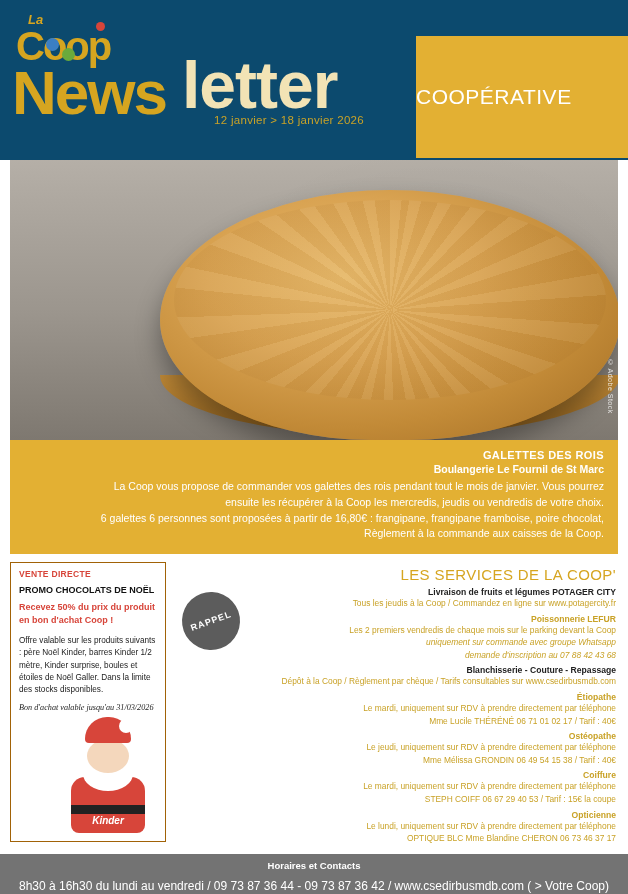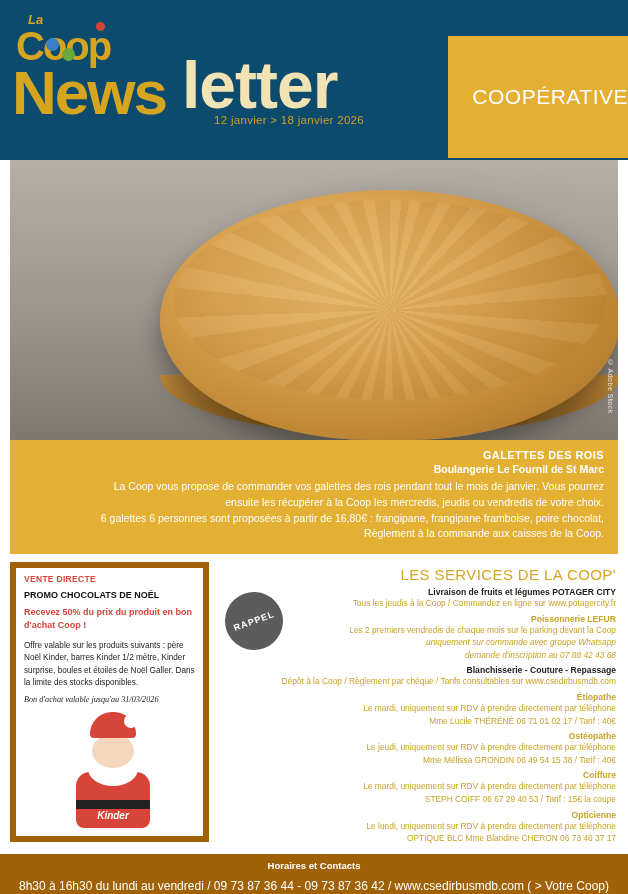--- a/index.html
+++ b/index.html
@@ -85,26 +85,26 @@
     left: 214px;
     top: 114px;
     font-size: 11.5px;
     color: #c9a227;
     letter-spacing: 0.3px;
   }
   .coop-banner {
     position: absolute;
     right: 0;
     top: 36px;
-    width: 180px;
+    width: 212px;
     height: 122px;
     background: #e3b033;
     display: flex;
     align-items: center;
-    justify-content: flex-end;
+    justify-content: flex-start;
   }
   .coop-banner span {
     color: #ffffff;
     font-size: 21px;
     letter-spacing: 0.5px;
   }
 
   
   .hero {
     position: relative;
@@ -194,22 +194,22 @@
   }
 
   
   .cols {
     display: flex;
     margin: 8px 10px 0 10px;
     gap: 8px;
     height: 280px;
   }
   .col-left {
-    width: 199px;
-    border: 6px solid #a16207;
+    width: 156px;
+    border: 1px solid #a16207;
     padding: 6px 8px;
     position: relative;
   }
   .vd-title {
     color: #d7453a;
     font-size: 8.5px;
     font-weight: bold;
     letter-spacing: 0.3px;
   }
   .promo-title {
@@ -324,21 +324,21 @@
   .srv-line.gold { color: #c9a227; }
   .srv-line.italic { font-style: italic; }
 
   
   .footer {
     position: absolute;
     left: 0;
     right: 0;
     bottom: 0;
     height: 40px;
-    background: #a16207;
+    background: #737373;
     color: #ffffff;
     text-align: center;
     padding-top: 6px;
   }
   .footer-title {
     font-size: 9.5px;
     font-weight: bold;
   }
   .footer-line {
     font-size: 12px;

